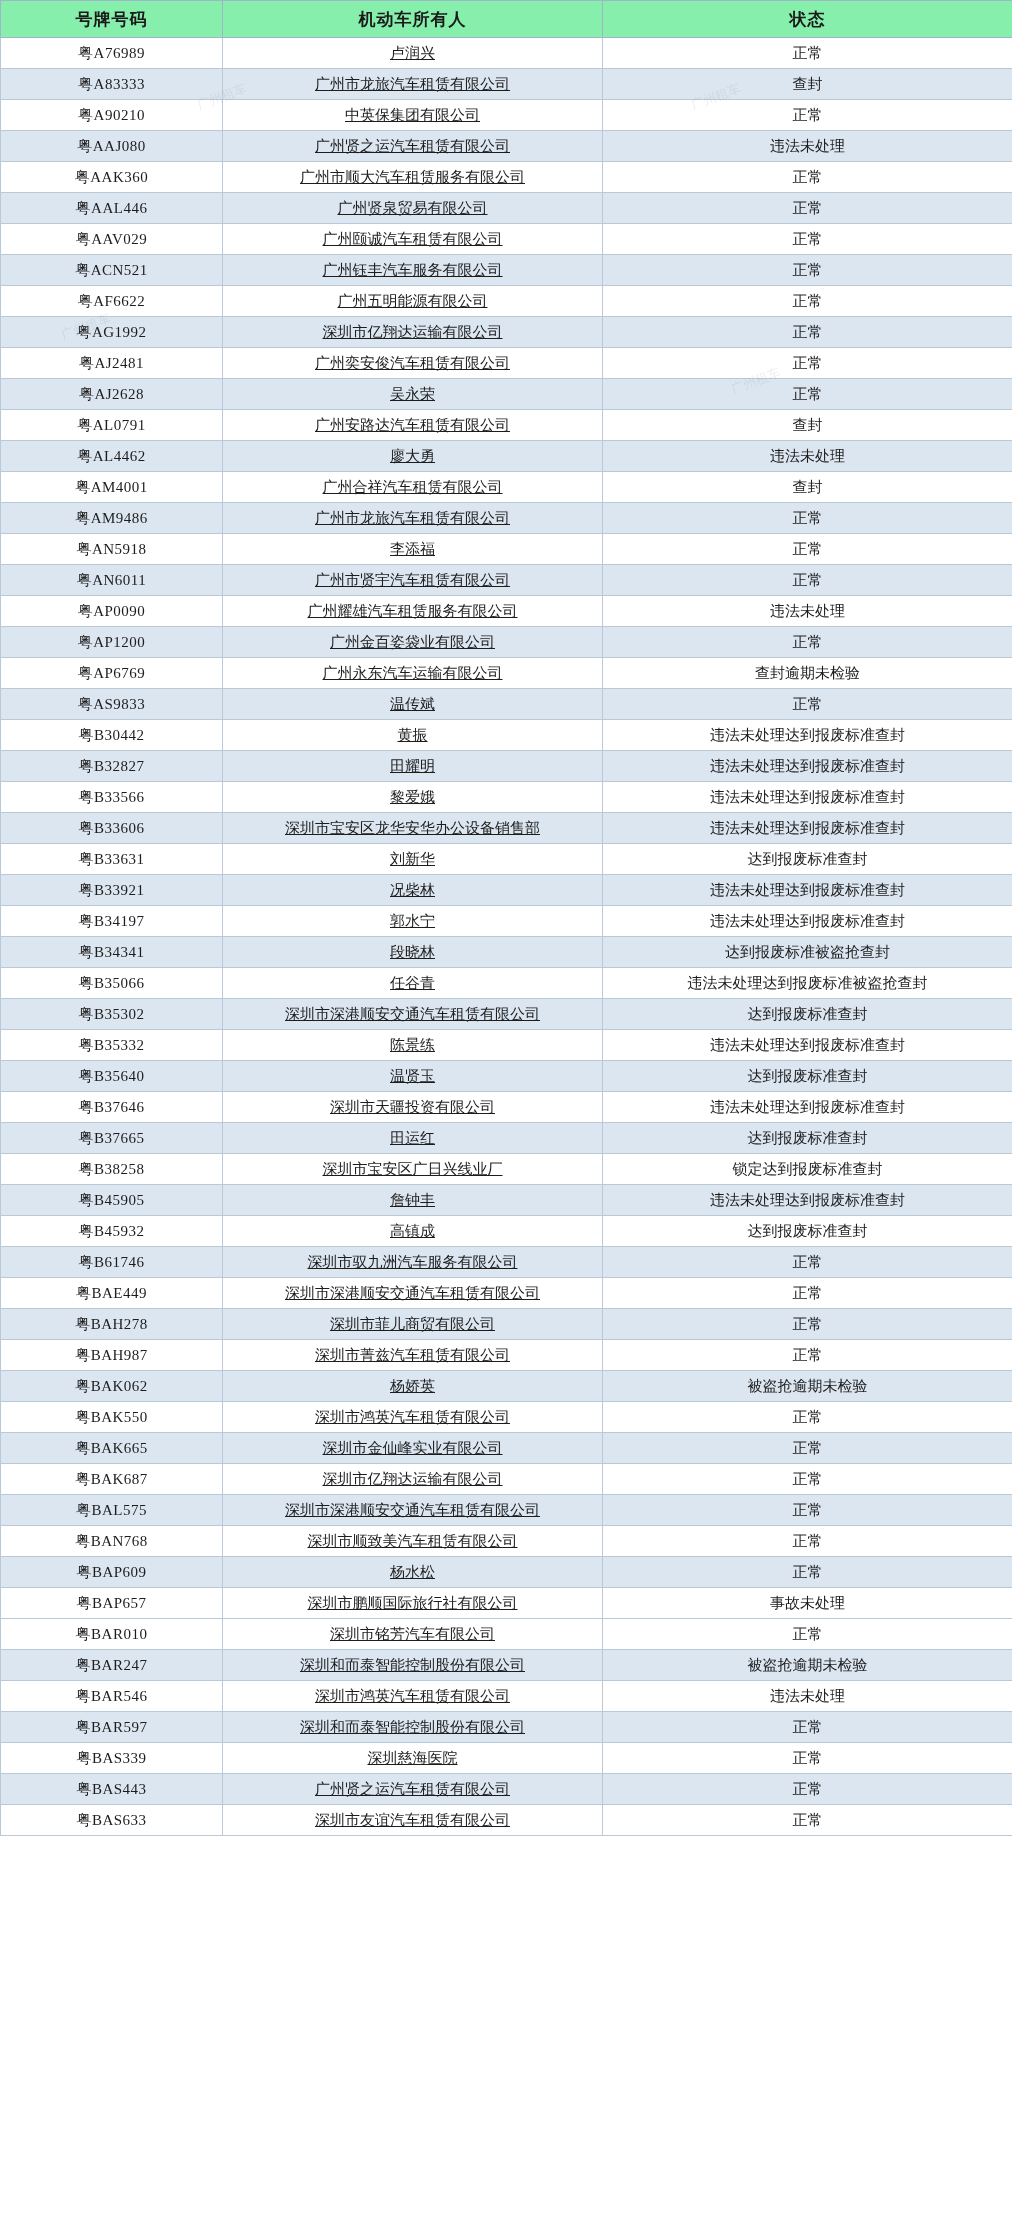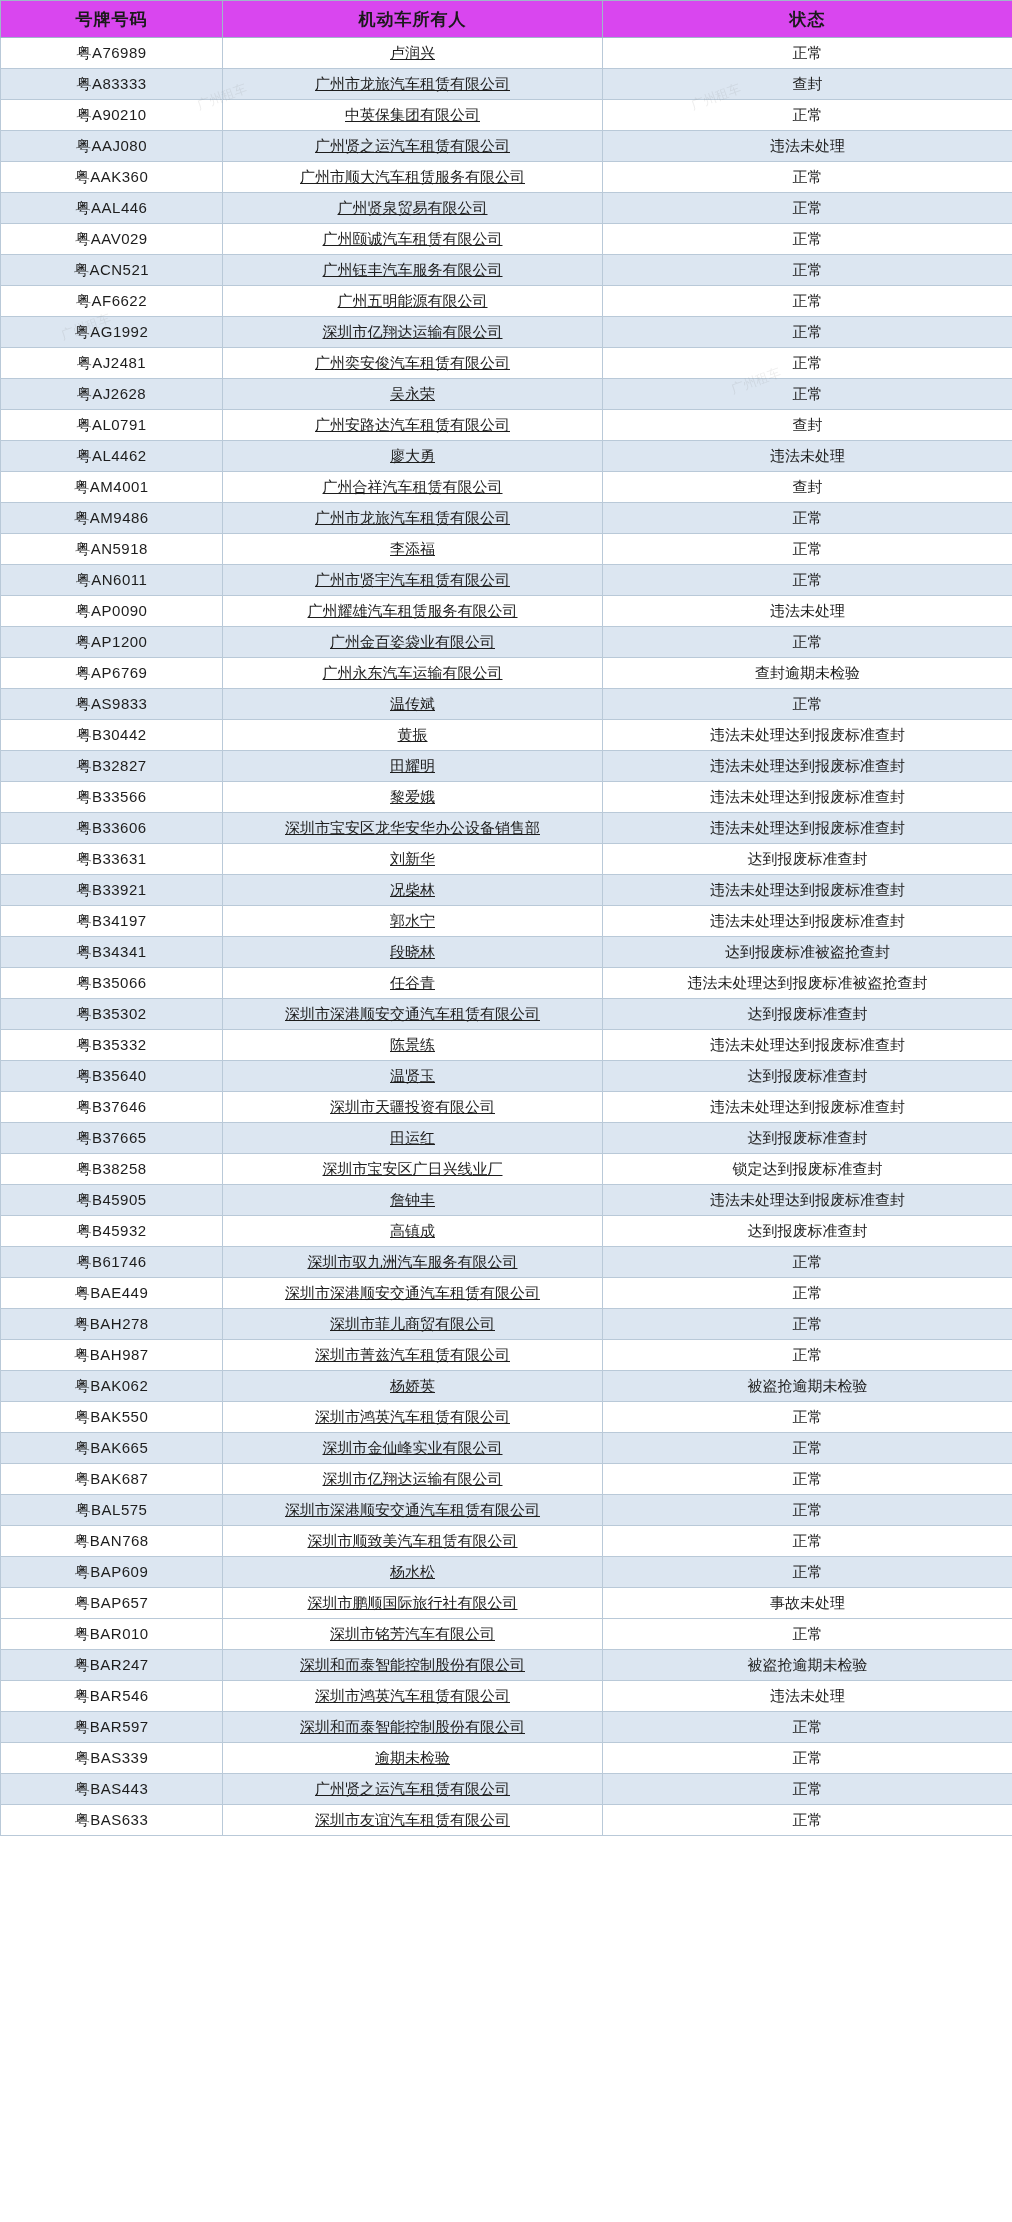--- a/index.html
+++ b/index.html
@@ -20,21 +20,21 @@
   table.plate-table {
     width: 1012px;
     border-collapse: collapse;
     table-layout: fixed;
   }
   table.plate-table col.c1 { width: 222px; }
   table.plate-table col.c2 { width: 380px; }
   table.plate-table col.c3 { width: 410px; }
 
   table.plate-table th {
-    background: #d946ef;
+    background: #86efac;
     color: #1a1a1a;
     font-size: 17px;
     font-weight: bold;
     height: 34px;
     border: 1px solid #9fb6ca;
     text-align: center;
     letter-spacing: 1px;
   }
   table.plate-table td {
     border: 1px solid #b9c9d8;
@@ -44,21 +44,21 @@
     color: #1d1d1d;
     padding: 1px 4px;
     white-space: nowrap;
     overflow: hidden;
     text-overflow: ellipsis;
   }
   tr.row-odd td { background: #ffffff; }
   tr.row-even td { background: #dce6f1; }
 
   td.plate {
-    font-family: Liberation Sans, sans-serif;
+    font-family: Liberation Serif, serif;
     font-size: 15px;
     letter-spacing: 0.5px;
   }
   td.owner { font-size: 15px; text-decoration: underline; }
   td.status { font-size: 15px; }
 
   .watermark {
     position: absolute;
     color: rgba(120,120,120,0.13);
     font-size: 13px;
@@ -362,21 +362,21 @@
           <td class="owner">深圳市鸿英汽车租赁有限公司</td>
           <td class="status">违法未处理</td>
         </tr>
         <tr class="row-even">
           <td class="plate">粤BAR597</td>
           <td class="owner">深圳和而泰智能控制股份有限公司</td>
           <td class="status">正常</td>
         </tr>
         <tr class="row-odd">
           <td class="plate">粤BAS339</td>
-          <td class="owner">逾期未检验</td>
+          <td class="owner">深圳慈海医院</td>
           <td class="status">正常</td>
         </tr>
         <tr class="row-even">
           <td class="plate">粤BAS443</td>
           <td class="owner">广州贤之运汽车租赁有限公司</td>
           <td class="status">正常</td>
         </tr>
         <tr class="row-odd">
           <td class="plate">粤BAS633</td>
           <td class="owner">深圳市友谊汽车租赁有限公司</td>

